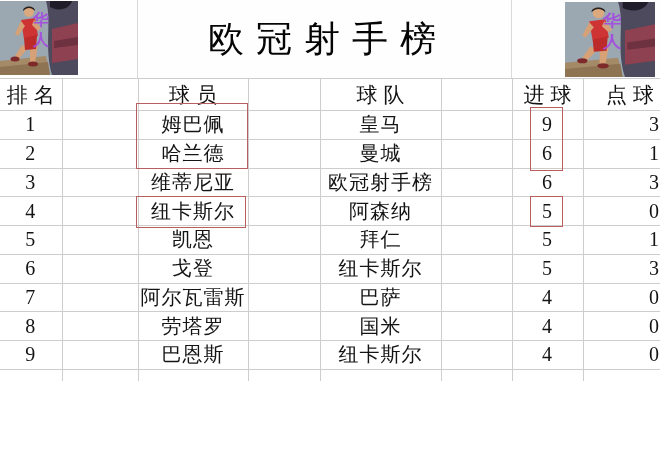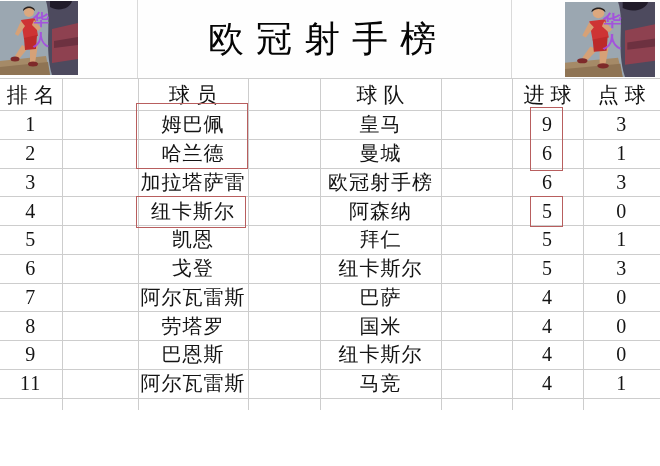--- a/index.html
+++ b/index.html
@@ -33,21 +33,21 @@
     width: 660px; border-collapse: collapse; table-layout: fixed;
   }
   table.grid td {
     border: 1px solid #cdcdcd;
     text-align: center; vertical-align: middle;
     font-size: 20px; letter-spacing: 1px;
     white-space: nowrap; overflow: hidden;
     padding: 0;
   }
   table.grid td:first-child { border-left: none; }
-  table.grid td:last-child { border-right: none; }
+  table.grid td:last-child { border-right: none; text-align: right; }
   table.grid tr.hdr { height: 32px; margin-left: 32px; }
   table.grid tr.hdr td { font-size: 21px; letter-spacing: 6px; text-indent: 6px; }
   table.grid tr.row { height: 28.75px; }
   table.grid tr.stub { height: 12px; }
   table.grid tr.stub td { border-bottom: none; }
   td.num { font-size: 24px; letter-spacing: 0; }
   
   .hl { position: absolute; border: 1.5px solid #b85e5e; pointer-events: none; background: transparent; }
   .hl-players-top { left: 136px; top: 103px; width: 112px; height: 66px; }
   .hl-goals-top   { left: 530px; top: 107px; width: 33px;  height: 64px; }
@@ -150,21 +150,21 @@
       <td>哈兰德</td>
       <td></td>
       <td>曼城</td>
       <td></td>
       <td class="num">6</td>
       <td class="num">1</td>
     </tr>
     <tr class="row">
       <td class="num">3</td>
       <td></td>
-      <td>加拉塔萨雷</td>
+      <td>维蒂尼亚</td>
       <td></td>
       <td>欧冠射手榜</td>
       <td></td>
       <td class="num">6</td>
       <td class="num">3</td>
     </tr>
     <tr class="row">
       <td class="num">4</td>
       <td></td>
       <td>纽卡斯尔</td>
@@ -216,30 +216,20 @@
     </tr>
     <tr class="row">
       <td class="num">9</td>
       <td></td>
       <td>巴恩斯</td>
       <td></td>
       <td>纽卡斯尔</td>
       <td></td>
       <td class="num">4</td>
       <td class="num">0</td>
-    </tr>
-    <tr class="row">
-      <td class="num">11</td>
-      <td></td>
-      <td>阿尔瓦雷斯</td>
-      <td></td>
-      <td>马竞</td>
-      <td></td>
-      <td class="num">4</td>
-      <td class="num">1</td>
     </tr>
 
     <tr class="stub">
       <td></td>
       <td></td>
       <td></td>
       <td></td>
       <td></td>
       <td></td>
       <td></td>

